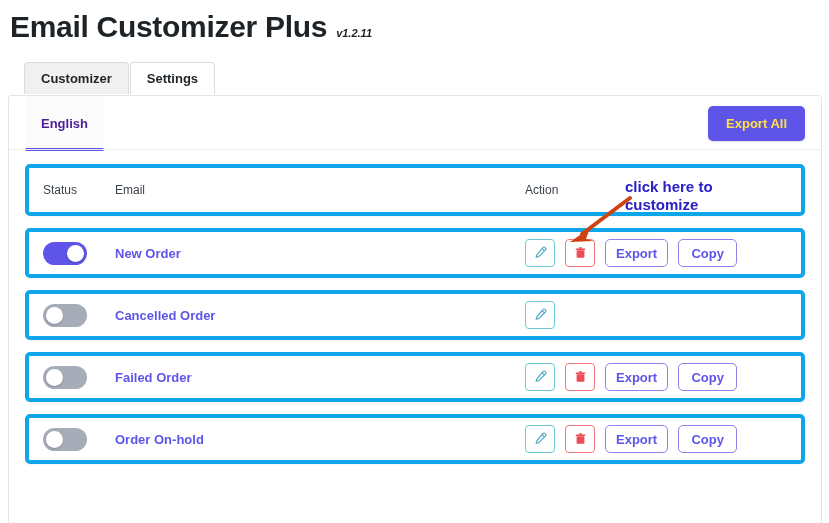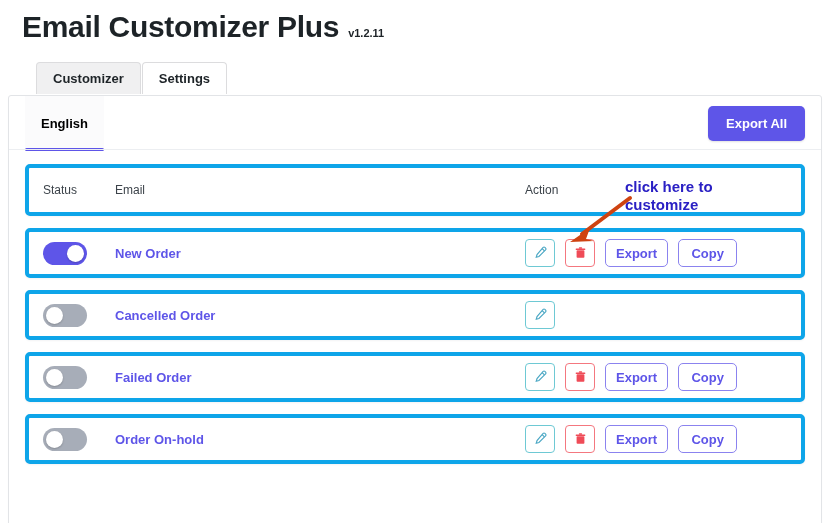--- a/index.html
+++ b/index.html
@@ -7,21 +7,20 @@
     margin: 0; padding: 0;
     width: 829px; height: 523px;
     background: #ffffff;
     font-family: "Liberation Sans", sans-serif;
     overflow: hidden;
   }
   #app {
     position: relative;
     width: 829px; height: 523px;
     background: #ffffff;
-    padding-left: 12px;
   }
 
   
   .page-header {
     padding: 8px 0 0 10px;
     display: flex;
     align-items: baseline;
     gap: 9px;
   }
   .page-title {
@@ -29,20 +28,21 @@
     font-weight: bold;
     color: #1d2327;
     letter-spacing: -0.3px;
     margin: 0;
     line-height: 38px;
   }
   .page-version {
     font-size: 11px;
     font-weight: bold;
     color: #1d2327;
+    font-style: italic;
   }
 
   
   .tab-strip {
     margin: 16px 0 0 24px;
     display: flex;
     align-items: flex-end;
     gap: 1px;
     height: 32px;
     position: relative;
@@ -99,35 +99,35 @@
     background: #eceef1;
   }
   .lang-tabs { display: flex; align-items: stretch; height: 54px; }
   .lang-tab {
     position: relative;
     display: flex;
     align-items: center;
     padding: 0 16px;
     font-size: 13px;
     font-weight: bold;
-    color: #000000;
+    color: #4c1d95;
     background: #fbfbfc;
     cursor: pointer;
   }
   .lang-tab.active::after {
     content: "";
     position: absolute;
     left: 0; right: 0; bottom: -1px;
     height: 3px;
     background: #5e55e8;
     border-radius: 2px;
   }
   .btn-export-all {
     background: #5e55e8;
-    color: #ffffff;
+    color: #fde047;
     font-size: 13px;
     font-weight: bold;
     border: none;
     border-radius: 5px;
     padding: 10px 18px;
     cursor: pointer;
     box-shadow: 0 1px 2px rgba(0,0,0,0.12);
     font-family: "Liberation Sans", sans-serif;
   }
 

